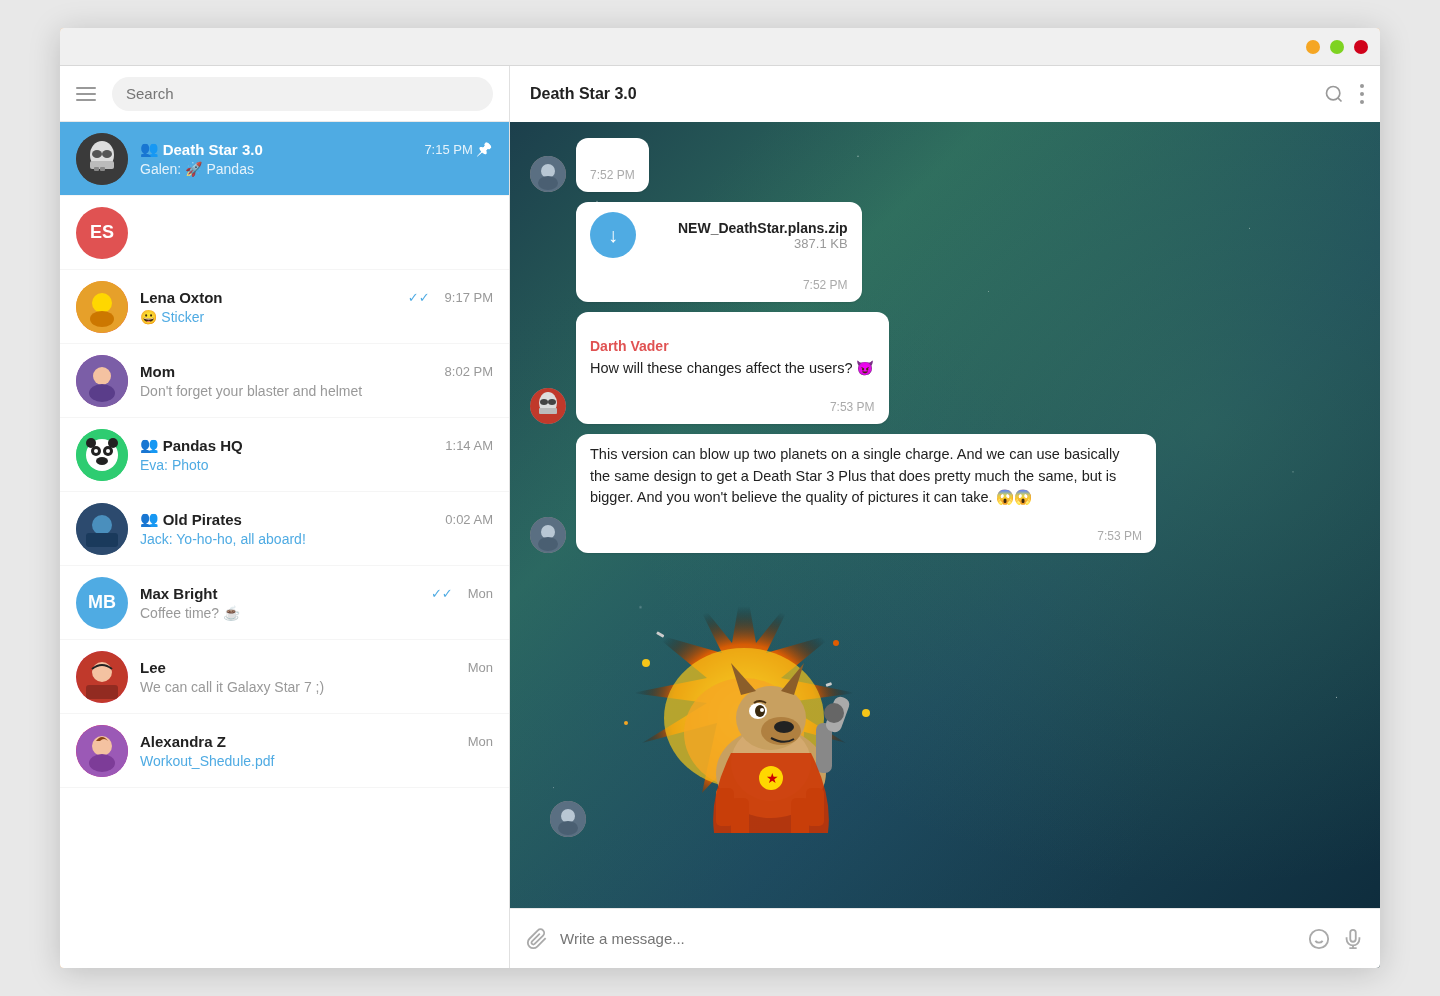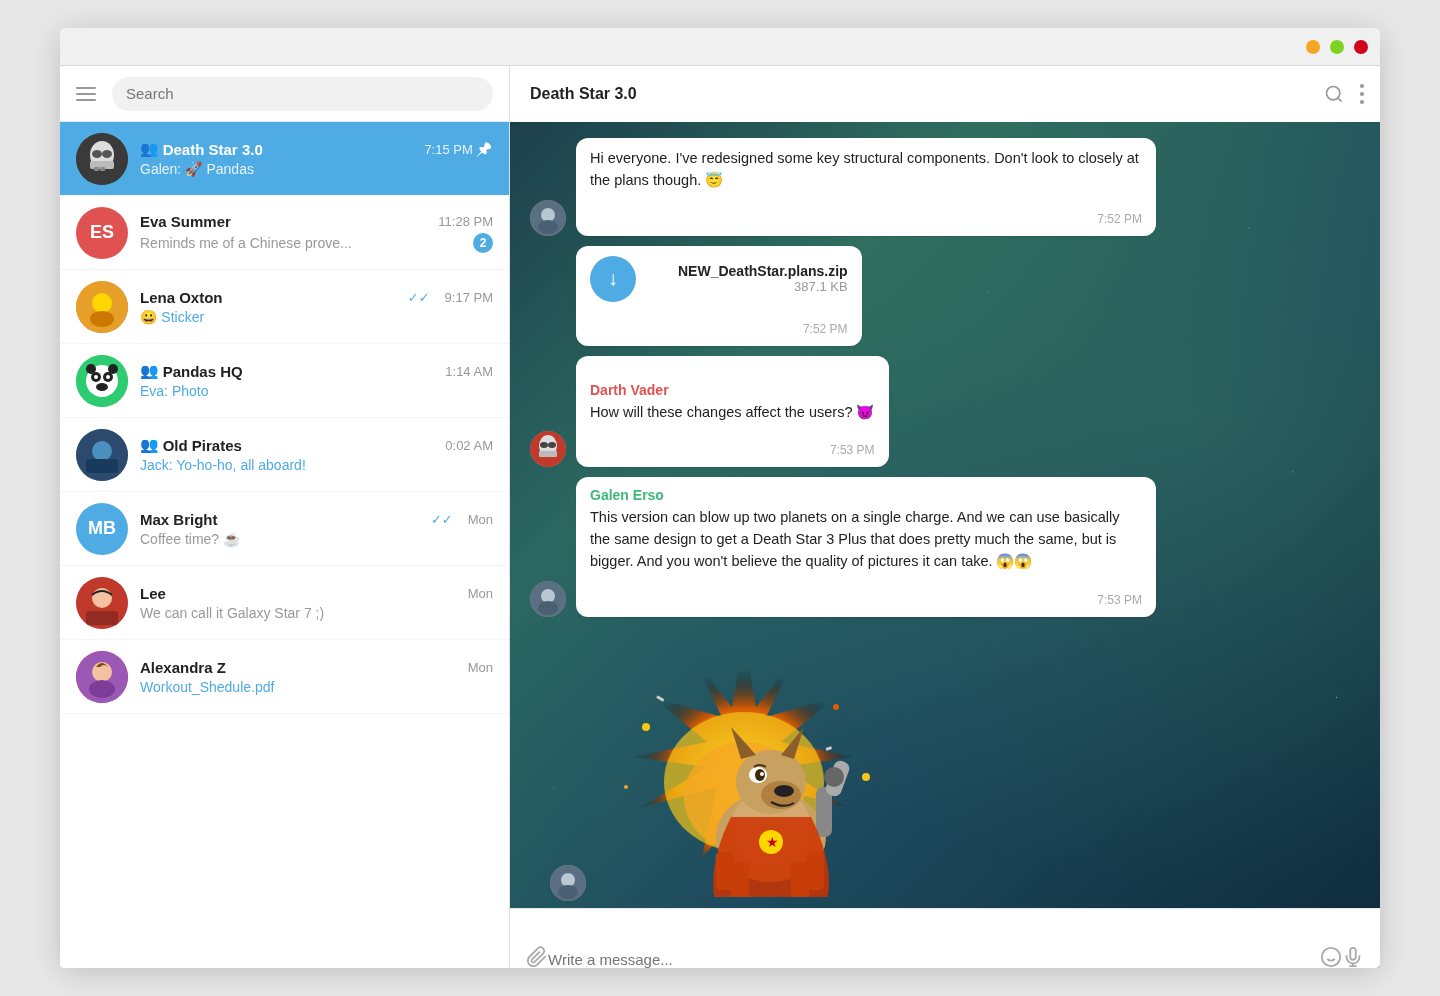--- a/index.html
+++ b/index.html
@@ -369,22 +369,23 @@
       display: flex;
       align-items: flex-end;
       padding: 0 20px 8px 66px;
     }
 
     
     .message-input-bar {
       height: 60px;
       background: #fff;
       display: flex;
-      align-items: flex-end;
+      align-items: center;
       padding: 0 16px;
+      gap: 12px;
       flex-shrink: 0;
       z-index: 10;
       position: relative;
       border-top: 1px solid #e8e8e8;
     }
 
     .input-icon-btn {
       cursor: pointer;
       color: #aaa;
       font-size: 22px;
@@ -471,30 +472,20 @@
               </div>
             </div>
             <div class="chat-preview-row">
               <span class="chat-preview">Galen: 🚀 Pandas</span>
             </div>
           </div>
         </div>
 
         <div class="chat-item">
           <div class="avatar av-red">ES</div>
-          <div class="chat-info">
-            <div class="chat-name-row">
-              <div class="chat-name">Eva Summer</div>
-              <span class="chat-time">11:28 PM</span>
-            </div>
-            <div class="chat-preview-row">
-              <span class="chat-preview">Reminds me of a Chinese prove...</span>
-              <span class="unread-badge">2</span>
-            </div>
-          </div>
         </div>
 
         <div class="chat-item">
           <div class="avatar" style="background: linear-gradient(135deg, #f39c12, #e74c3c);">
             <svg width="52" height="52" viewBox="0 0 52 52">
               <circle cx="26" cy="26" r="26" fill="#e6a02a"></circle>
               <circle cx="26" cy="22" r="10" fill="#ffd700"></circle>
               <ellipse cx="26" cy="38" rx="12" ry="8" fill="#cc7700"></ellipse>
             </svg>
           </div>
@@ -505,20 +496,38 @@
                 <span class="double-check">✓✓</span>
                 <span class="chat-time">9:17 PM</span>
               </div>
             </div>
             <div class="chat-preview-row">
               <span class="chat-preview link">😀 Sticker</span>
             </div>
           </div>
         </div>
 
+        <div class="chat-item">
+          <div class="avatar" style="background: linear-gradient(135deg,#8e44ad,#6c3483);">
+            <svg width="52" height="52" viewBox="0 0 52 52">
+              <circle cx="26" cy="26" r="26" fill="#7b5ea7"></circle>
+              <circle cx="26" cy="21" r="9" fill="#f4c2a1"></circle>
+              <ellipse cx="26" cy="38" rx="13" ry="9" fill="#5a3d8a"></ellipse>
+            </svg>
+          </div>
+          <div class="chat-info">
+            <div class="chat-name-row">
+              <div class="chat-name">Mom</div>
+              <span class="chat-time">8:02 PM</span>
+            </div>
+            <div class="chat-preview-row">
+              <span class="chat-preview">Don't forget your blaster and helmet</span>
+            </div>
+          </div>
+        </div>
 
         <div class="chat-item">
           <div class="avatar" style="background: #2ecc71;">
             <svg width="52" height="52" viewBox="0 0 52 52">
               <circle cx="26" cy="26" r="26" fill="#2ecc71"></circle>
               <circle cx="26" cy="26" r="16" fill="white"></circle>
               <circle cx="20" cy="22" r="5" fill="#222"></circle>
               <circle cx="32" cy="22" r="5" fill="#222"></circle>
               <circle cx="20" cy="22" r="2" fill="white"></circle>
               <circle cx="32" cy="22" r="2" fill="white"></circle>
@@ -650,21 +659,20 @@
 
         <div class="message-row">
           <div class="message-avatar">
             <svg width="36" height="36" viewBox="0 0 36 36">
               <circle cx="18" cy="18" r="18" fill="#5a6f82"></circle>
               <circle cx="18" cy="15" r="7" fill="#b8c7d4"></circle>
               <ellipse cx="18" cy="27" rx="10" ry="7" fill="#4a5f72"></ellipse>
             </svg>
           </div>
           <div class="message-bubble">
-            <div class="message-text">Hi everyone. I've redesigned some key structural components. Don't look to closely at the plans though. 😇</div>
             <div class="message-time">7:52 PM</div>
           </div>
         </div>
 
         <div class="message-row">
           <div class="message-avatar" style="visibility:hidden;">
           </div>
           <div class="message-bubble">
             <div class="file-message">
               <div class="file-download-btn">
@@ -698,21 +706,20 @@
 
         <div class="message-row">
           <div class="message-avatar">
             <svg width="36" height="36" viewBox="0 0 36 36">
               <circle cx="18" cy="18" r="18" fill="#5a6f82"></circle>
               <circle cx="18" cy="15" r="7" fill="#b8c7d4"></circle>
               <ellipse cx="18" cy="27" rx="10" ry="7" fill="#4a5f72"></ellipse>
             </svg>
           </div>
           <div class="message-bubble">
-            <div class="message-sender galen-green">Galen Erso</div>
             <div class="message-text">This version can blow up two planets on a single charge. And we can use basically the same design to get a Death Star 3 Plus that does pretty much the same, but is bigger. And you won't believe the quality of pictures it can take. 😱😱</div>
             <div class="message-time">7:53 PM</div>
           </div>
         </div>
 
         <div class="sticker-area">
           <div style="position:relative;">
             <div class="message-avatar" style="position:absolute;left:-46px;bottom:0;">
               <svg width="36" height="36" viewBox="0 0 36 36">
                 <circle cx="18" cy="18" r="18" fill="#5a6f82"></circle>

